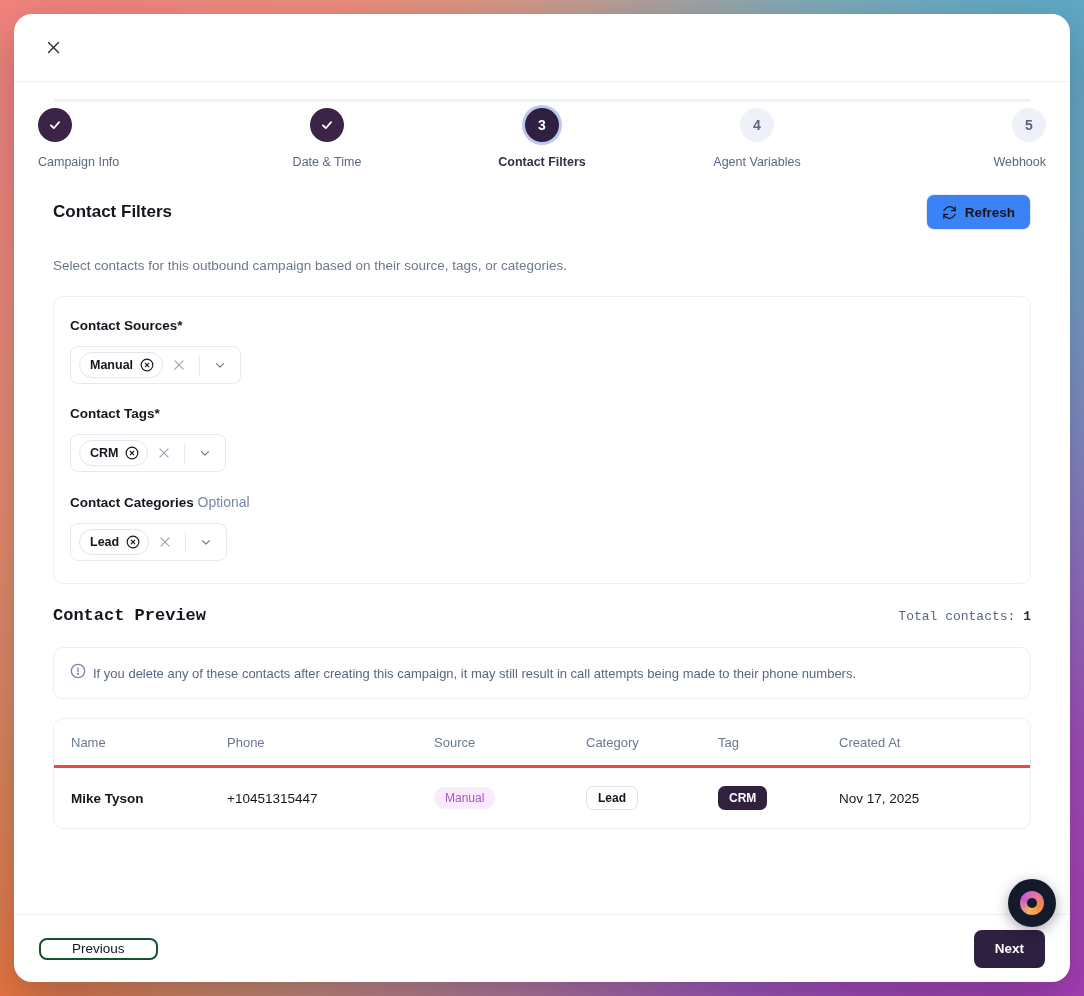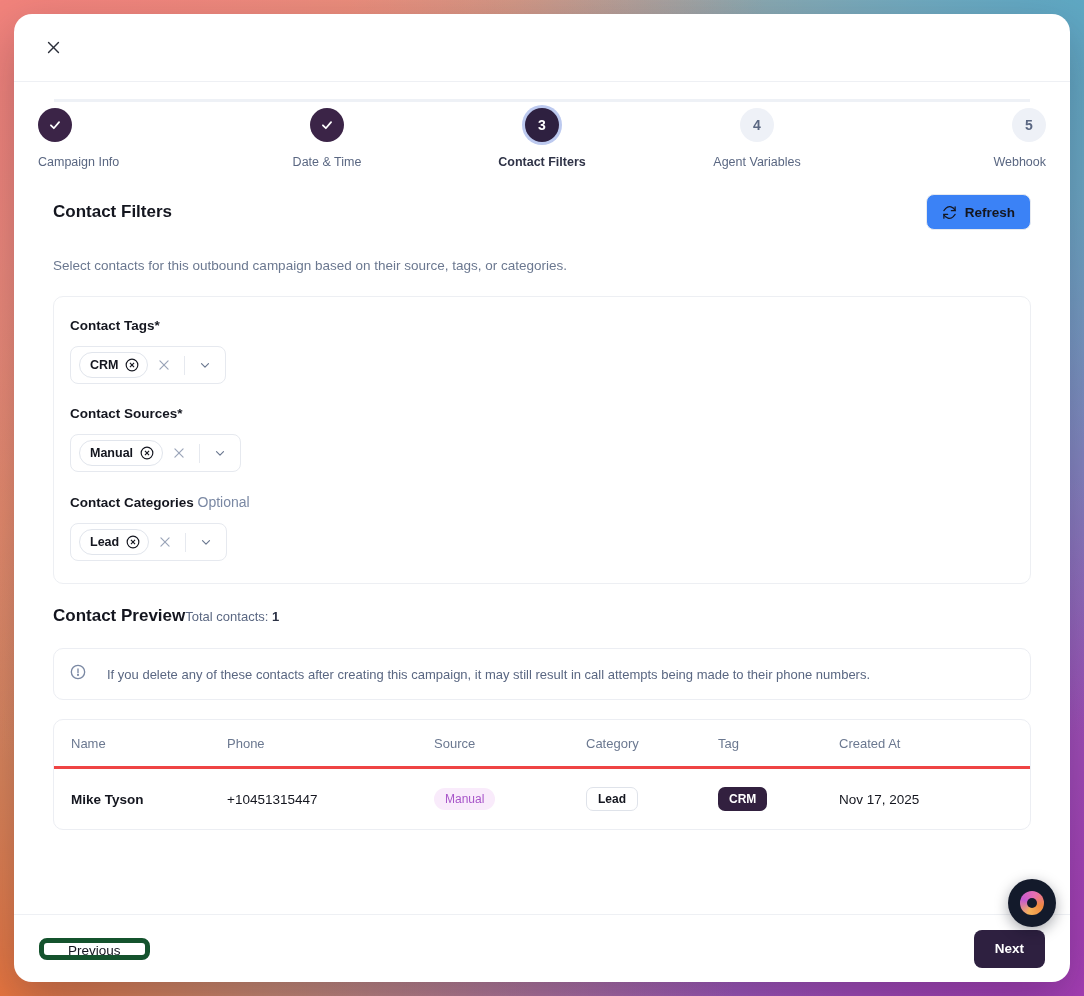--- a/index.html
+++ b/index.html
@@ -232,41 +232,43 @@
     width: 28px; height: 28px;
     display: inline-flex; align-items: center; justify-content: center;
     cursor: pointer;
     color: #6b7890;
   }
 
   
   .preview-head {
     display: flex;
     align-items: baseline;
+    justify-content: space-between;
     padding: 22px 15px 0 15px;
+    font-family: Liberation Mono, monospace;
   }
   .preview-title {
     font-size: 17px;
     font-weight: bold;
     color: #14161f;
   }
   .total-contacts {
     font-size: 13px;
     color: #5a6782;
   }
   .total-contacts b { color: #2b3144; }
 
   .alert {
     margin: 22px 15px 0 15px;
     border: 1px solid #eceef3;
     border-radius: 10px;
     height: 52px;
     display: flex;
     align-items: center;
-    gap: 21px;
+    gap: 7px;
     padding: 0 16px;
   }
   .alert-icon { color: #7a88a3; display:block; flex:0 0 16px; }
   .alert-text {
     font-size: 13px;
     color: #5a6782;
   }
 
   
   .table-wrap {
@@ -333,23 +335,23 @@
     flex: 0 0 68px;
     height: 68px;
     border-top: 1px solid #eef0f4;
     display: flex;
     align-items: center;
     justify-content: space-between;
     padding: 0 25px;
   }
   .btn-prev {
     height: 22px;
-    padding: 0 24px;
+    padding: 0 31px;
     background: #ffffff;
-    border: 5px solid #14532d;
+    border: 2px solid #14532d;
     border-radius: 8px;
     font-size: 13.5px;
     color: #14161f;
     cursor: pointer;
     font-family: inherit;
   }
   .btn-next {
     height: 38px;
     padding: 0 21px;
     background: #2e2040;
@@ -458,50 +460,50 @@
         </span>
         <span>Refresh</span>
       </button>
     </div>
 
     <div class="section-desc">Select contacts for this outbound campaign based on their source, tags, or categories.</div>
 
     <div class="filters-card">
 
       <div class="field">
+        <div class="field-label">Contact Sources*</div>
+        <div class="multiselect">
+          <span class="chip">
+            <span>Manual</span>
+            <svg class="chip-remove" viewBox="0 0 24 24" fill="none" stroke="currentColor" stroke-width="2">
+              <circle cx="12" cy="12" r="10"></circle>
+              <line x1="8.5" y1="8.5" x2="15.5" y2="15.5"></line>
+                <line x1="15.5" y1="8.5" x2="8.5" y2="15.5"></line>
+            </svg>
+          </span>
+          <span class="ms-clear">
+            <svg width="14" height="14" viewBox="0 0 24 24" fill="none" stroke="currentColor" stroke-width="2" stroke-linecap="round">
+              <line x1="5" y1="5" x2="19" y2="19"></line>
+                <line x1="19" y1="5" x2="5" y2="19"></line>
+            </svg>
+          </span>
+          <span class="ms-sep"></span>
+          <span class="ms-caret">
+            <svg width="14" height="14" viewBox="0 0 24 24" fill="none" stroke="currentColor" stroke-width="2" stroke-linecap="round" stroke-linejoin="round">
+              <polyline points="6,9.5 12,15.5 18,9.5"></polyline>
+            </svg>
+          </span>
+        </div>
+      </div>
+
+      <div class="field">
         <div class="field-label">Contact Tags*</div>
         <div class="multiselect">
           <span class="chip">
             <span>CRM</span>
-            <svg class="chip-remove" viewBox="0 0 24 24" fill="none" stroke="currentColor" stroke-width="2">
-              <circle cx="12" cy="12" r="10"></circle>
-              <line x1="8.5" y1="8.5" x2="15.5" y2="15.5"></line>
-                <line x1="15.5" y1="8.5" x2="8.5" y2="15.5"></line>
-            </svg>
-          </span>
-          <span class="ms-clear">
-            <svg width="14" height="14" viewBox="0 0 24 24" fill="none" stroke="currentColor" stroke-width="2" stroke-linecap="round">
-              <line x1="5" y1="5" x2="19" y2="19"></line>
-                <line x1="19" y1="5" x2="5" y2="19"></line>
-            </svg>
-          </span>
-          <span class="ms-sep"></span>
-          <span class="ms-caret">
-            <svg width="14" height="14" viewBox="0 0 24 24" fill="none" stroke="currentColor" stroke-width="2" stroke-linecap="round" stroke-linejoin="round">
-              <polyline points="6,9.5 12,15.5 18,9.5"></polyline>
-            </svg>
-          </span>
-        </div>
-      </div>
-
-      <div class="field">
-        <div class="field-label">Contact Sources*</div>
-        <div class="multiselect">
-          <span class="chip">
-            <span>Manual</span>
             <svg class="chip-remove" viewBox="0 0 24 24" fill="none" stroke="currentColor" stroke-width="2">
               <circle cx="12" cy="12" r="10"></circle>
               <line x1="8.5" y1="8.5" x2="15.5" y2="15.5"></line>
                 <line x1="15.5" y1="8.5" x2="8.5" y2="15.5"></line>
             </svg>
           </span>
           <span class="ms-clear">
             <svg width="14" height="14" viewBox="0 0 24 24" fill="none" stroke="currentColor" stroke-width="2" stroke-linecap="round">
               <line x1="5" y1="5" x2="19" y2="19"></line>
                 <line x1="19" y1="5" x2="5" y2="19"></line>

